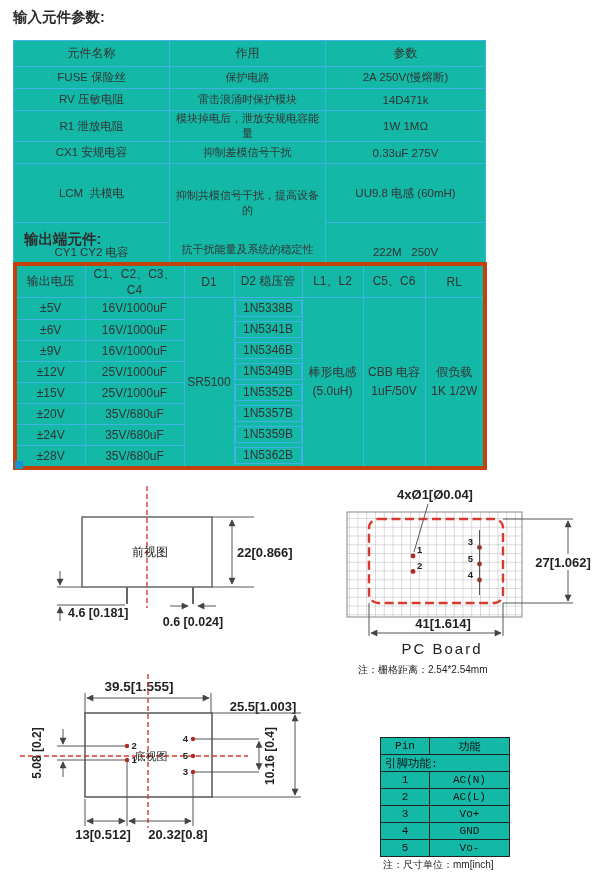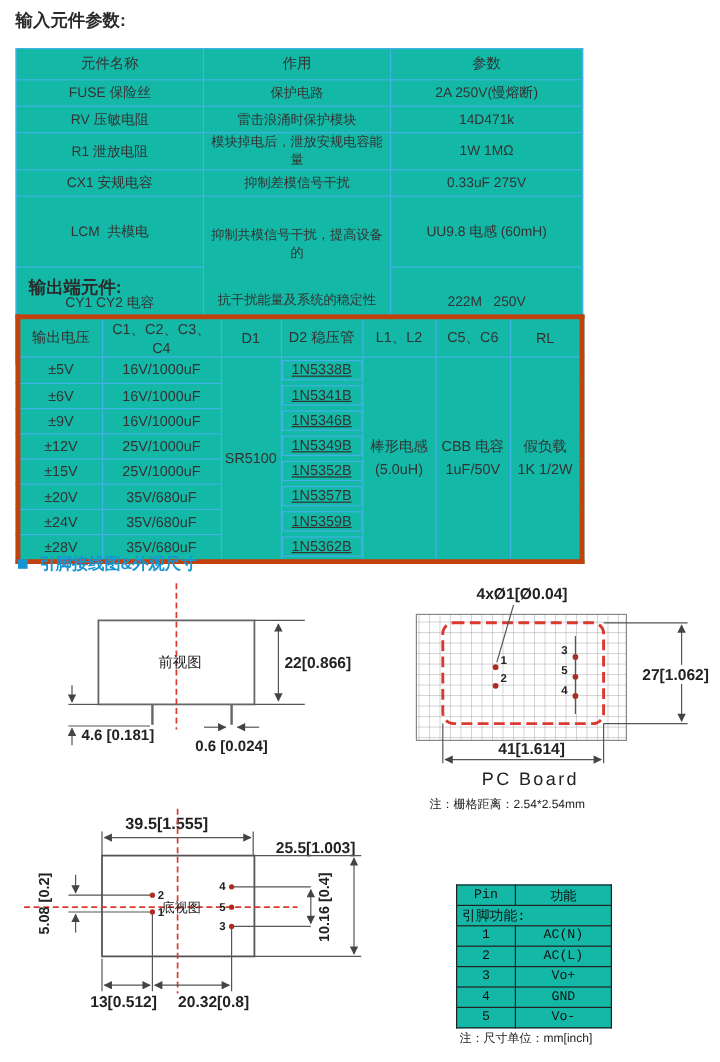--- a/index.html
+++ b/index.html
@@ -15,21 +15,21 @@
   .t1 th { height:25px; font-size:12px; }
   .t1 td { height:21px; }
   .t1 .fn { font-size:11px; }
 
   .t2 { left:13px; top:262px; width:470px; table-layout:fixed; border:4px solid #c2410c; }
   .t2 th, .t2 td { border:1px solid #41b2e5; text-align:center; font-weight:normal;
                    font-size:12px; color:#333; padding:0 1px; }
   .t2 th { height:24px; }
   .t2 td { height:20px; }
   .t2 td.d2c { border-top:none; border-bottom:none; padding:0; }
-  .d2box { border:1px solid #41b2e5; margin:2px 0; height:15px; line-height:15px;text-decoration:underline; }
+  .d2box { border:1px solid #41b2e5; margin:2px 0; height:15px; line-height:15px; }
   .ml div { line-height:1.6; }
 
   .sec3 { position:absolute; left:15px; top:461px; display:flex; align-items:center;
           gap:10px; color:#1795d3; font-size:13.5px; font-weight:bold; }
   .bullet { width:8px; height:8px; background:#1795d3; flex:0 0 auto; }
 
   .drawing { position:absolute; overflow:visible; }
   .drawing line, .drawing rect, .drawing path, .drawing circle { shape-rendering:geometricPrecision; }
   .thin line { stroke:#555; stroke-width:1; }
   .red { stroke:#d9392f; stroke-width:1.4; stroke-dasharray:5 3; fill:none; }
@@ -194,21 +194,20 @@
       <td>35V/680uF</td>
       <td class="d2c">
             <div class="d2box">1N5362B</div>
           </td>
     </tr>
   </tbody>
     </table>
 
   <div class="sec3">
     <span class="bullet"></span>
-    <span>引脚接线图&amp;外观尺寸</span>
   </div>
 
   <svg class="drawing" style="left:18px; top:483px;" width="290" height="160">
     <defs>
       <marker id="arF" viewBox="0 0 10 10" refX="9" refY="5" markerWidth="9" markerHeight="7" orient="auto-start-reverse">
         <path d="M0,0 L10,5 L0,10 z" fill="#444"></path>
       </marker>
     </defs>
     <rect x="64" y="34" width="130" height="70" fill="#fff" stroke="#666" stroke-width="1.5"></rect>
     <line class="red" x1="129" y1="3" x2="129" y2="125"></line>

